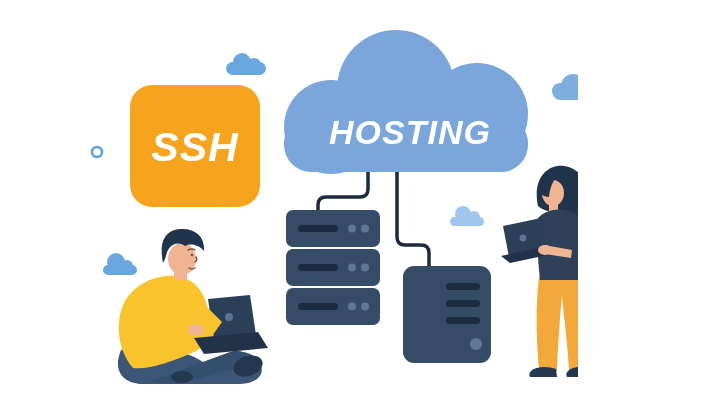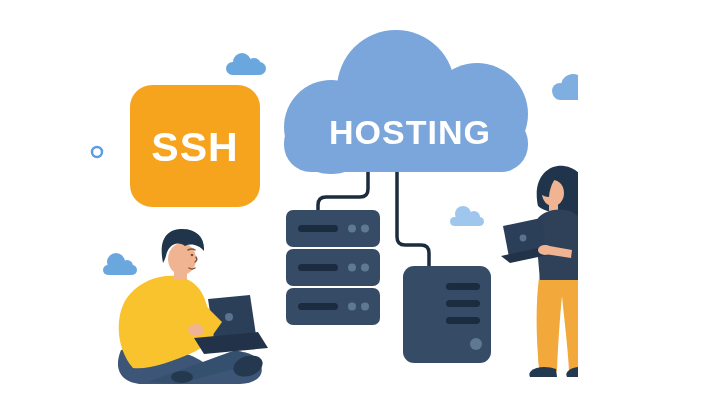--- a/index.html
+++ b/index.html
@@ -2,20 +2,21 @@
 <html style="--background: #ffffff; --cloud-blue: #7aa6db; --decor-cloud-blue: #6aa7df; --decor-cloud-medium: #7fafe1; --decor-cloud-light: #9fc6ec; --ring-blue: #5c9ce0; --badge-orange: #f6a41e; --server-navy: #364c66; --server-slot: #1b2b40; --server-dot: #5f7992; --cable-navy: #1c2b3d; --skin-tone: #f0b493; --hair-navy: #20344c; --sweater-yellow: #f8c32c; --jeans-blue: #3d5677; --jeans-dark: #35506e; --shirt-navy: #2e4158; --pants-yellow: #f2a83b; --shoe-navy: #24384f; --laptop-navy: #2b3f59; --laptop-base: #223349; --laptop-dot: #5a7490; --face-detail: #7a4f3e; --text-white: #ffffff;"><head>
 <meta charset="utf-8">
 <style>
   html,body{margin:0;padding:0;background:#fff;}
   .stage{
     position:relative;
     width:578px;height:400px;
     background:var(--background,#ffffff);
     overflow:hidden;
     font-family:"Liberation Sans",sans-serif;
+    font-style:italic;
   }
   svg{display:block;}
   .label{
     font-family:"Liberation Sans",sans-serif;
     font-weight:700;
     fill:var(--text-white,#ffffff);
   }
   .badge-label{font-size:41px;letter-spacing:1px;}
   .cloud-label{font-size:34px;letter-spacing:1px;}
 </style>

